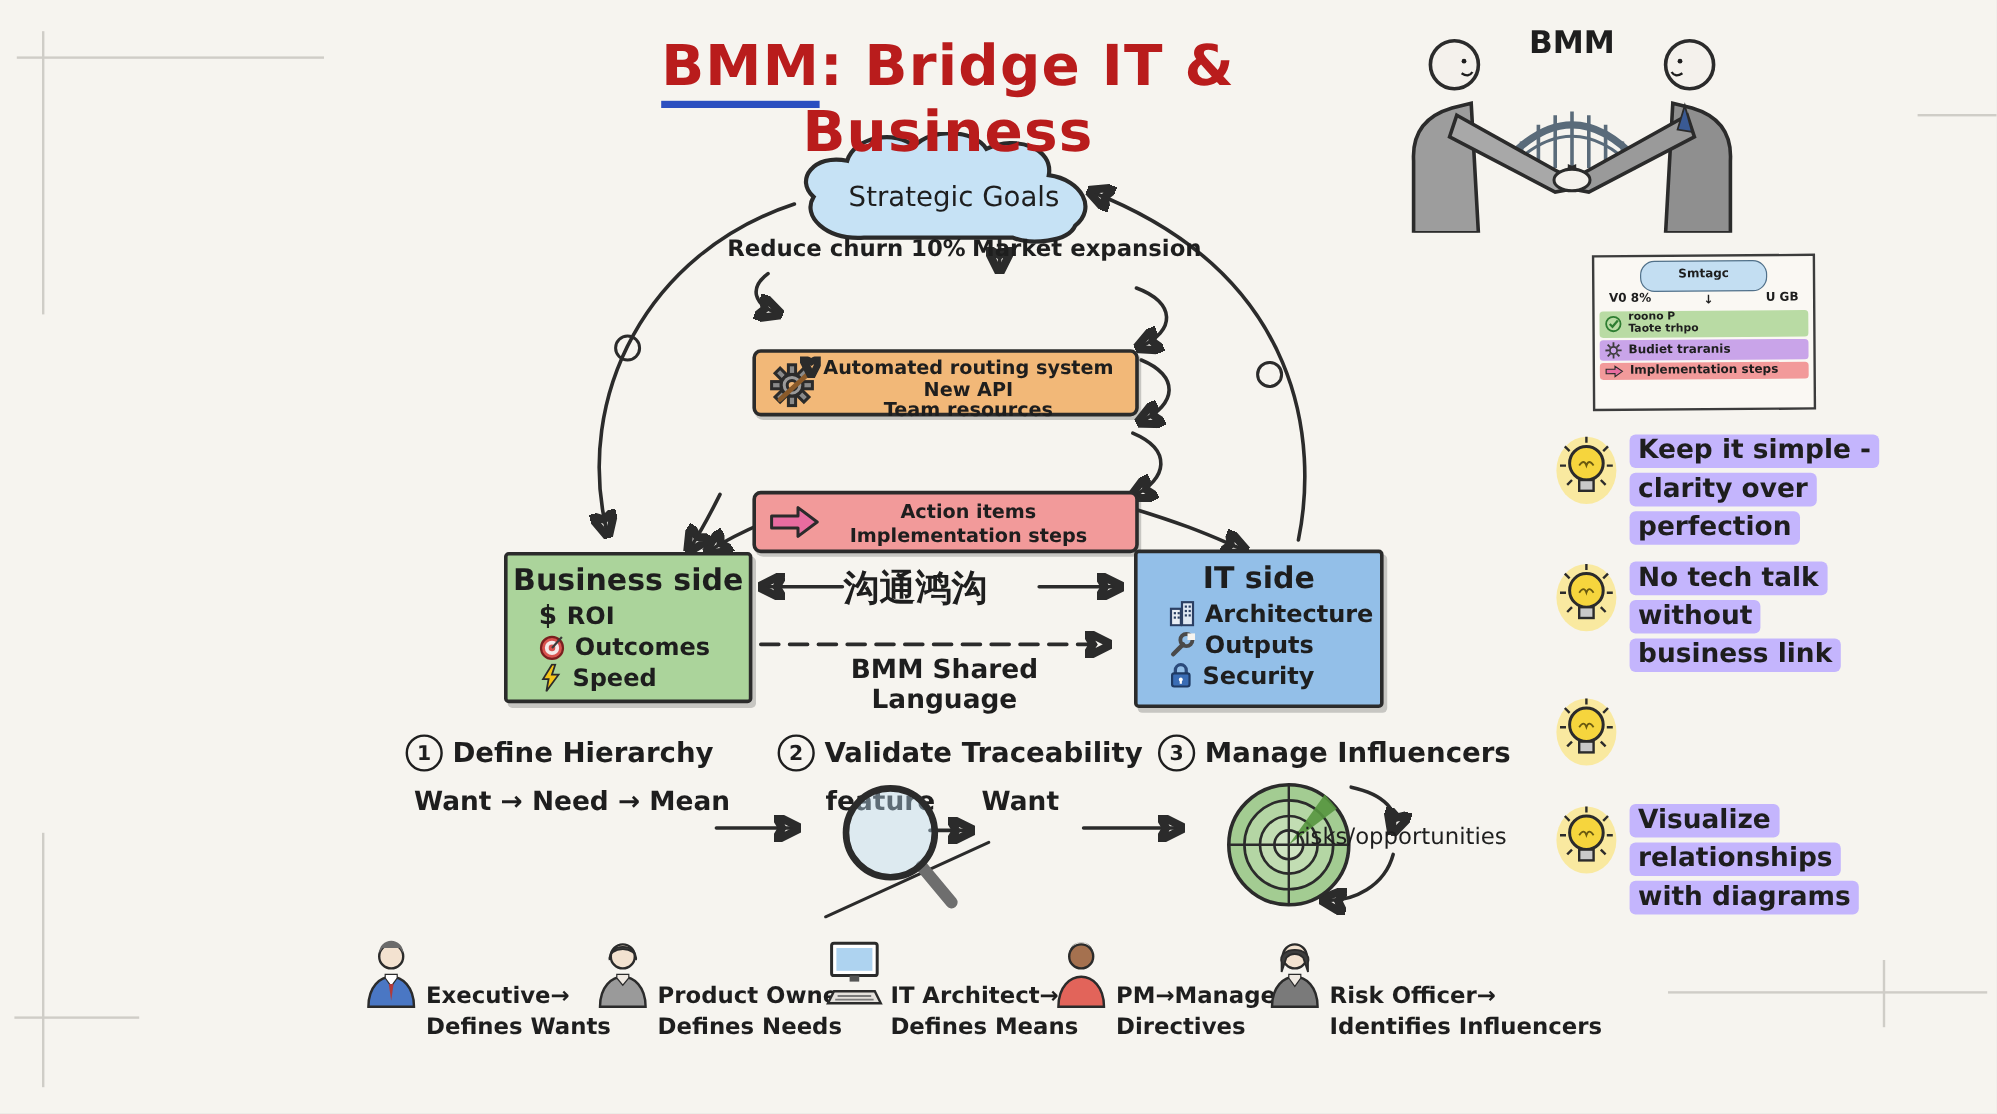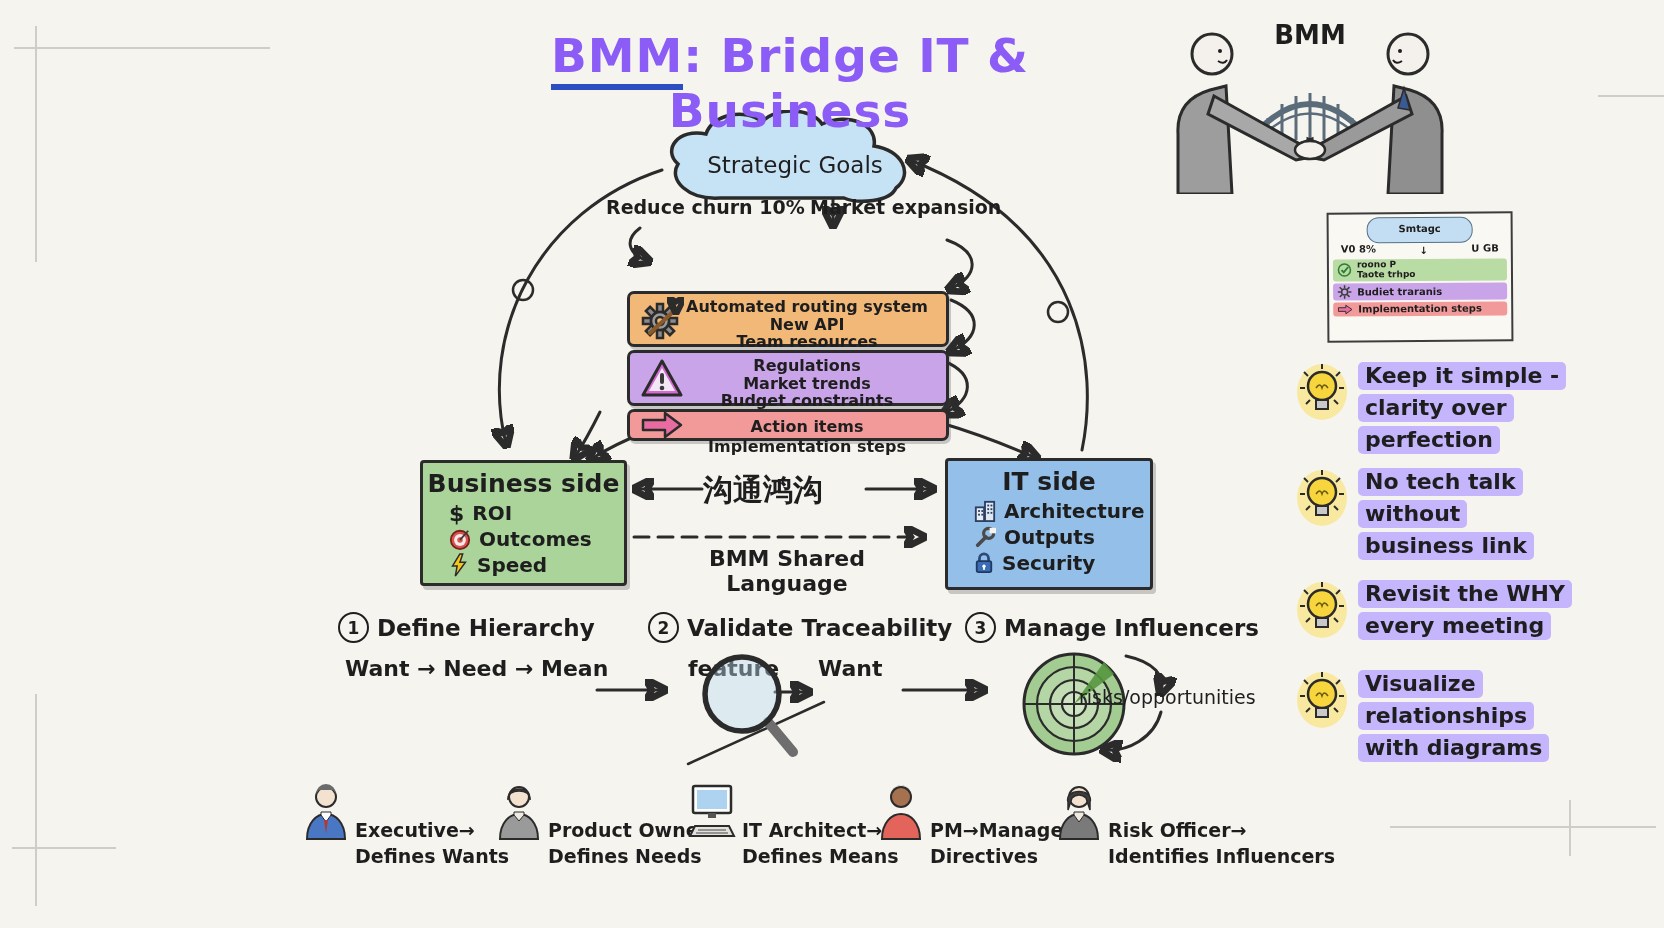--- a/index.html
+++ b/index.html
@@ -3,41 +3,41 @@
 <meta charset="utf-8">
 <style>
   html,body{margin:0;padding:0;background:#e8e6e1;}
   .canvas{position:relative;width:1664px;height:928px;background:#f6f4ef;overflow:hidden;
           font-family:"DejaVu Sans",sans-serif;color:#1e1e1e;}
   .abs{position:absolute;}
   
   .mark{position:absolute;background:#cfcdc7;}
   
   .title{left:440px;top:28px;width:700px;text-align:center;font-size:47px;font-weight:bold;
-         color:#8b5cf6;letter-spacing:1px;z-index:5;}
+         color:#b91c1c;letter-spacing:1px;z-index:5;}
   .title .u{border-bottom:6px solid #2b4fc0;padding-bottom:1px;}
   
   #arrows{position:absolute;left:0;top:0;z-index:2;}
   #arrows path{stroke:#2b2b2b;stroke-width:3;fill:none;stroke-linecap:round;}
   #arrows path.dash{stroke-dasharray:15 9;}
   #arrows path.thin{stroke-width:2.5;}
   #arrows circle{stroke:#2b2b2b;stroke-width:2.5;fill:none;}
   
   .cloud{left:660px;top:110px;z-index:3;}
   .cloud-label{left:700px;top:152px;width:190px;text-align:center;font-size:23px;font-weight:normal;z-index:4;}
   .goal-label{font-size:19px;font-weight:bold;z-index:4;}
   
   .sbox{left:627px;width:322px;border:3px solid #2b2b2b;border-radius:7px;z-index:3;
         box-shadow:2px 3px 0 rgba(60,60,60,.25);box-sizing:border-box;text-align:center;}
   .sbox .icon{position:absolute;left:10px;top:50%;transform:translateY(-50%);}
   .sbox .txt{padding:5px 8px 5px 46px;font-weight:bold;}
   .sbox-0{top:228px;height:59px;background:#b9dba4;}
   .sbox-1{top:291px;height:56px;background:#f2b878;}
   .sbox-2{top:350px;height:56px;background:#c9a4e9;}
-  .sbox-3{top:409px;height:32px;background:#f29a9a;}
+  .sbox-3{top:409px;height:52px;background:#f29a9a;}
   .sbox-0 .txt{font-size:17px;line-height:1.35;padding-top:7px;}
   .sbox-1 .txt,.sbox-2 .txt{font-size:16px;line-height:1.1;padding-top:4px;}
   .sbox-3 .txt{font-size:16px;line-height:1.25;padding-top:5px;}
   
   .side{border:3.5px solid #2b2b2b;border-radius:4px;z-index:3;box-sizing:border-box;
         box-shadow:3px 4px 0 rgba(60,60,60,.25);}
   .biz{left:420px;top:460px;width:207px;height:126px;background:#abd49b;}
   .it {left:945px;top:458px;width:208px;height:132px;background:#93bfe8;}
   .side h2{margin:6px 0 2px;text-align:center;font-size:25px;}
   .side .item{display:flex;align-items:center;gap:8px;padding-left:26px;font-size:20px;
@@ -237,22 +237,20 @@
       <g stroke="#2b2b2b" stroke-width="2">
           <line x1="26" y1="4" x2="26" y2="9"></line>
           <line x1="8" y1="12" x2="12" y2="16"></line>
       <line x1="44" y1="12" x2="40" y2="16"></line>
           <line x1="4" y1="28" x2="9" y2="28"></line>
           <line x1="43" y1="28" x2="48" y2="28"></line>
       <line x1="10" y1="44" x2="14" y2="40"></line>
           <line x1="42" y1="44" x2="38" y2="40"></line>
         </g>
       </svg>
-    <div class="lines"><span class="hl">Revisit the WHY</span><br>
-      <span class="hl">every meeting</span></div>
   </div>
   <div class="abs tip" style="top:668px">
     <svg width="52" height="70" viewBox="0 0 52 70">
       <ellipse cx="26" cy="32" rx="25" ry="28" fill="#f9e9a0"></ellipse>
       <circle cx="26" cy="26" r="14" fill="#f6d53d" stroke="#2b2b2b" stroke-width="2.5"></circle>
       <path d="M20 28 q4 -6 6 0 q2 -6 6 0" fill="none" stroke="#6b5a10" stroke-width="1.5"></path>
       <rect x="20" y="40" width="12" height="9" fill="#c9c9c9" stroke="#2b2b2b" stroke-width="2"></rect>
       <g stroke="#2b2b2b" stroke-width="2">
           <line x1="26" y1="4" x2="26" y2="9"></line>
           <line x1="8" y1="12" x2="12" y2="16"></line>
@@ -292,31 +290,20 @@
             <circle cx="0" cy="0" r="4" fill="#f2b878"></circle>
         </g>
         <line x1="10" y1="36" x2="34" y2="14" stroke="#8a5a2a" stroke-width="4" stroke-linecap="round"></line>
       </g>
       <path d="M28 4 q8 2 8 10" fill="none" stroke="#2b2b2b" stroke-width="2.5" marker-end="url(#ah)"></path>
       </svg>
     <div class="txt"><span>Automated routing system</span><br>
       <span>New API</span><br>
       <span>Team resources</span></div>
   </div>
-  <div class="abs sbox sbox-2">
-    <svg class="icon" width="44" height="42" viewBox="0 0 44 42">
-      <path d="M22 4 L41 38 L3 38 Z" fill="#d36bd3" stroke="#2b2b2b" stroke-width="3" stroke-linejoin="round"></path>
-      <path d="M22 11 L35 34 L9 34 Z" fill="#f3e6f5"></path>
-      <rect x="20" y="16" width="4" height="11" rx="2" fill="#3a3a3a"></rect>
-      <circle cx="22" cy="31" r="2.3" fill="#3a3a3a"></circle>
-      </svg>
-    <div class="txt"><span>Regulations</span><br>
-      <span>Market trends</span><br>
-      <span>Budget constraints</span></div>
-  </div>
   <div class="abs sbox sbox-3">
     <svg class="icon" width="44" height="30" viewBox="0 0 44 30">
       <path d="M3 10 h22 v-7 l16 12 -16 12 v-7 h-22 z" fill="#e86ca0" stroke="#2b2b2b" stroke-width="2.5" stroke-linejoin="round"></path>
       </svg>
     <div class="txt"><span>Action items</span><br>
       <span>Implementation steps</span></div>
   </div>
 
   <div class="abs side biz">
     <h2>Business side</h2>

